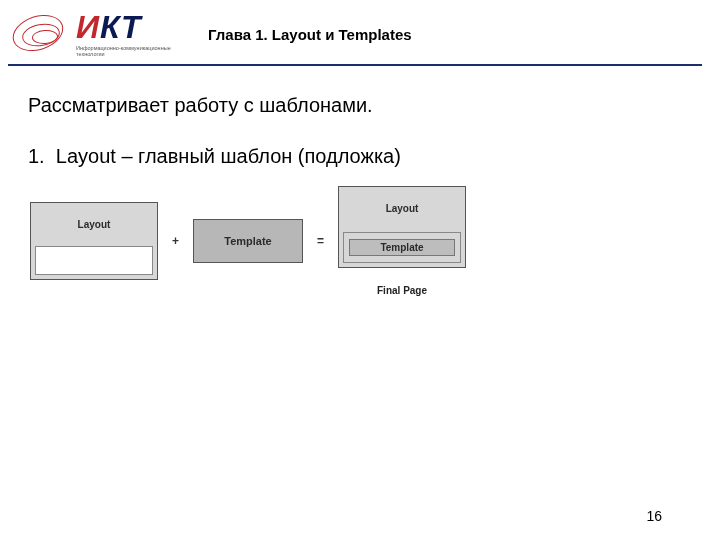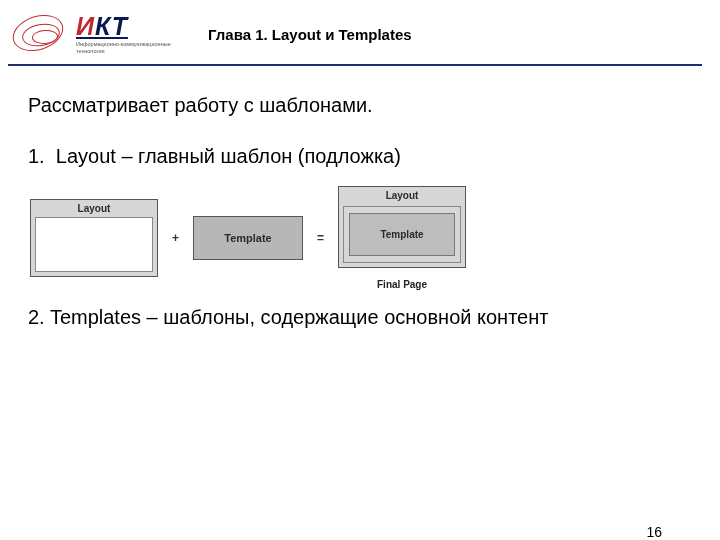--- a/index.html
+++ b/index.html
@@ -33,26 +33,25 @@
       position: absolute;
       border: 1.2px solid #c1272d;
       border-radius: 50%;
     }
     .logo-swirl .e1 { width: 52px; height: 34px; left: 4px; top: 6px; transform: rotate(-18deg); }
     .logo-swirl .e2 { width: 38px; height: 22px; left: 14px; top: 14px; transform: rotate(-10deg); }
     .logo-swirl .e3 { width: 26px; height: 14px; left: 24px; top: 20px; transform: rotate(-4deg); border-width: 1px; }
     .logo-text-wrap { display: flex; flex-direction: column; }
     .logo-text {
       font-weight: 900;
-      font-size: 25px;
+      font-size: 32px;
       font-style: italic;
       letter-spacing: 1px;
       color: #0b1a52;
       line-height: 1;
-      text-decoration: underline;
     }
     .logo-text .red { color: #c1272d; }
     .logo-sub {
       font-size: 5.5px;
       color: #555;
       line-height: 1.1;
       margin-top: 2px;
       max-width: 110px;
     }
     .chapter-title {
@@ -89,21 +88,21 @@
       border: 1px solid #555;
       background: #d7d7d7;
       display: flex;
       flex-direction: column;
     }
     .dbox .label {
       font-size: 10px;
       font-weight: bold;
       color: #2b2b2b;
       text-align: center;
-      padding: 3px 0;
+      padding: 16px 0;
     }
     .dbox .inner {
       background: #fff;
       border: 1px solid #888;
       margin: 0 4px 4px 4px;
       flex: 1;
     }
     .layout-box { width: 128px; height: 78px; }
     .layout-box .inner { height: 54px; }
     .template-box {
@@ -134,31 +133,31 @@
       align-items: center;
       justify-content: center;
       font-size: 10px;
       font-weight: bold;
       color: #2b2b2b;
     }
     .result-caption {
       font-size: 10px;
       font-weight: bold;
       color: #222;
-      margin-top: 11px;
+      margin-top: 17px;
     }
     .op {
       font-size: 12px;
       font-weight: bold;
       color: #333;
       padding: 0 4px;
     }
     .page-num {
       position: absolute;
-      bottom: 0;
+      bottom: 16px;
       right: 58px;
       font-size: 14px;
       color: #000;
     }
   </style>
 </head>
 <body>
 
 <div class="header">
   <div class="logo-block">
@@ -199,16 +198,15 @@
       <div class="dbox result-box">
         <div class="label">Layout</div>
         <div class="inner-border">
           <div class="inner-template">Template</div>
         </div>
       </div>
       <div class="result-caption">Final Page</div>
     </div>
   </div>
 
-  <div class="item two">2. Templates – шаблоны, содержащие основной контент</div>
 </div>
 
 <div class="page-num">16</div>
 
 </body></html>

